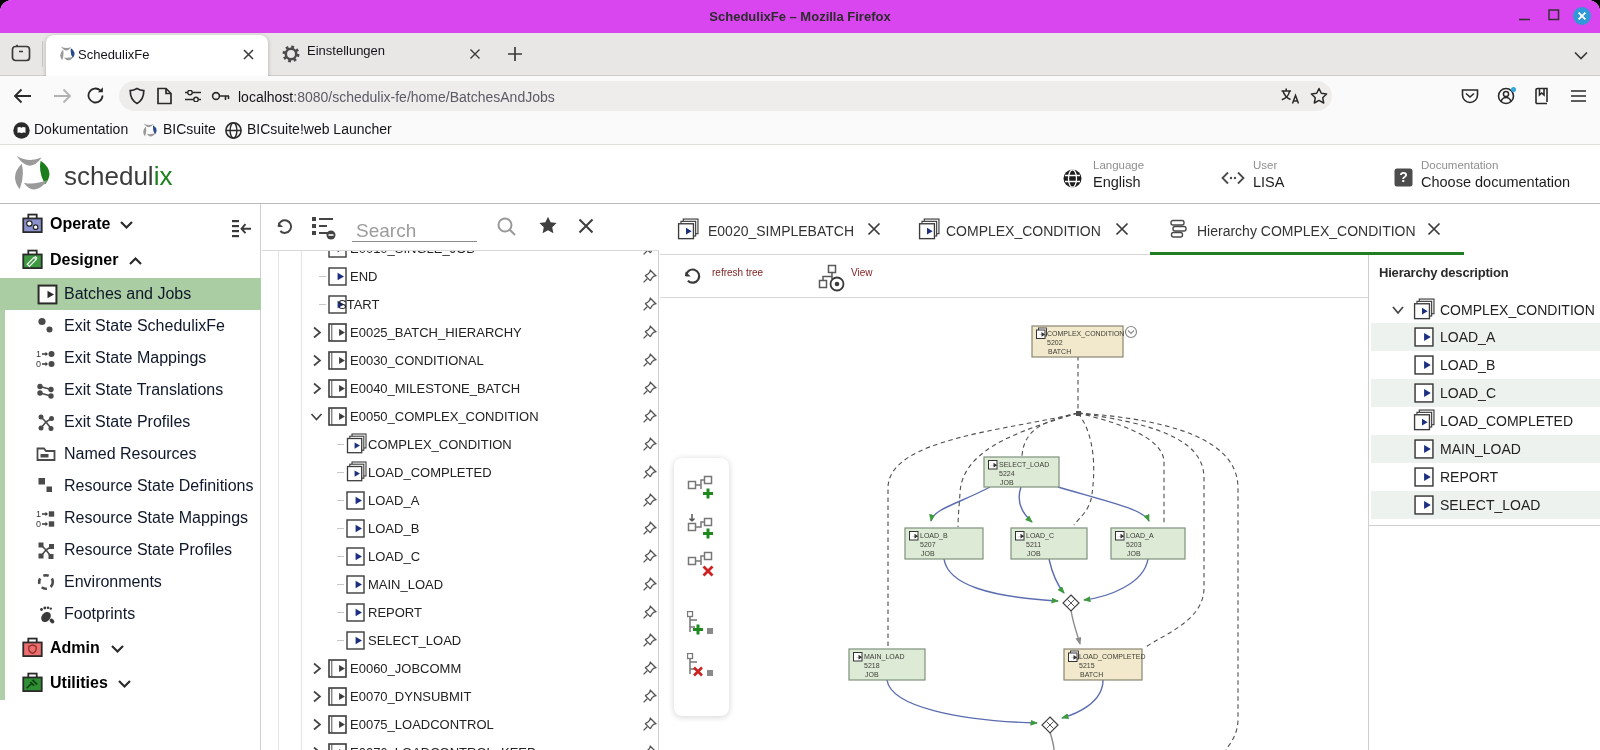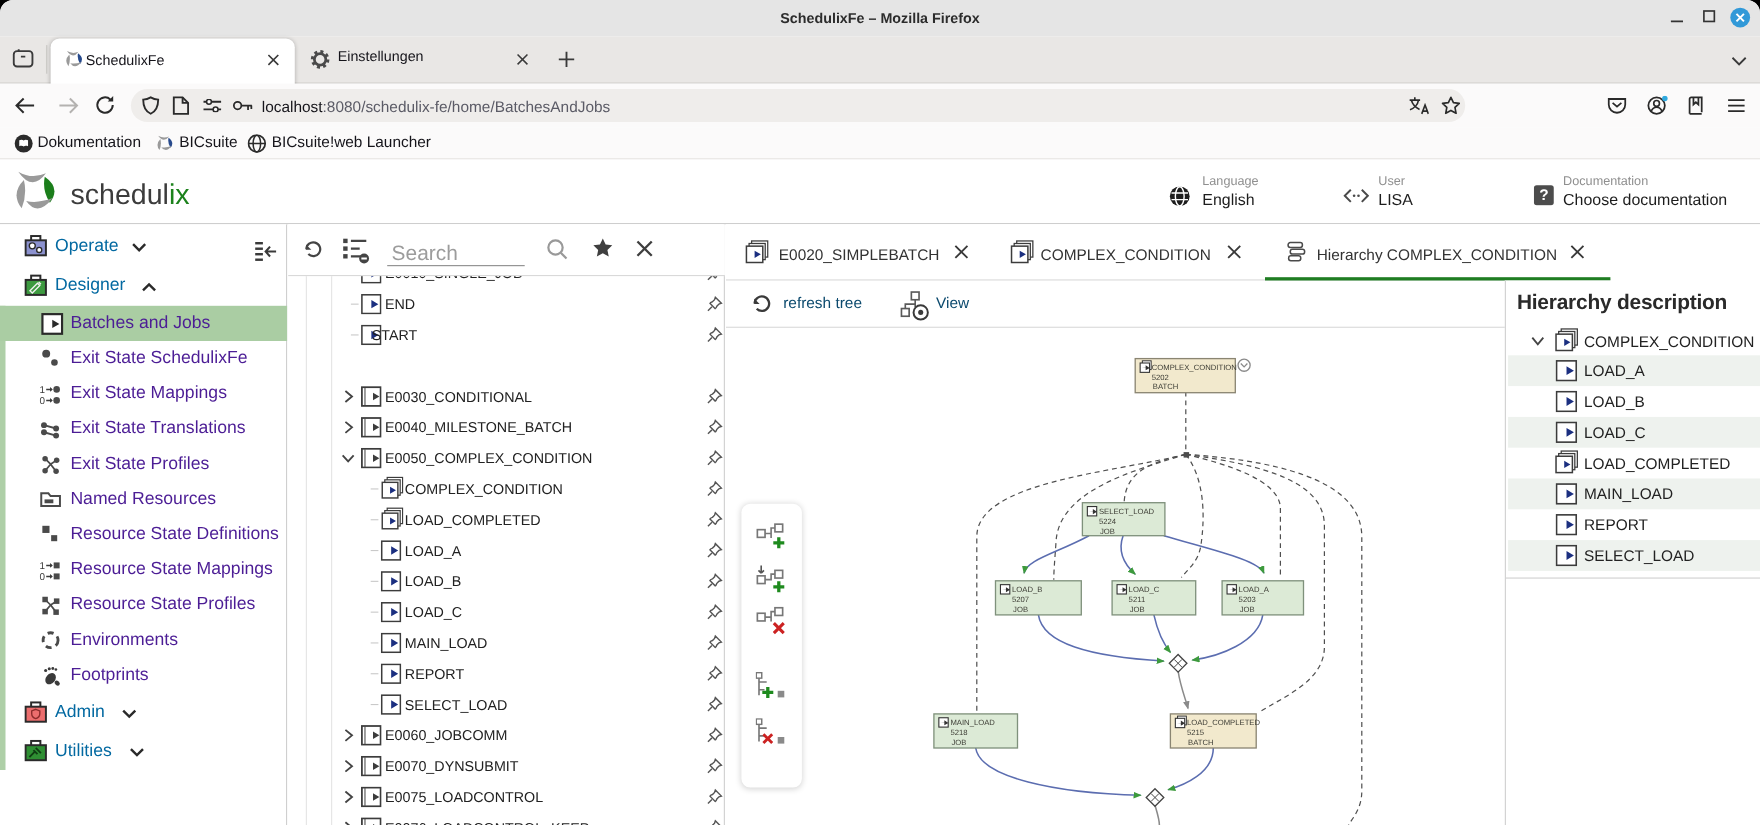--- a/index.html
+++ b/index.html
@@ -1,20 +1,20 @@
 <!DOCTYPE html>
 <html><head>
 <meta charset="utf-8">
 <style>
 * { margin:0; padding:0; box-sizing:border-box; }
 html,body { width:1600px; height:750px; background:#000; font-family:"Liberation Sans", sans-serif; overflow:hidden; }
 #win { position:absolute; left:0; top:0; width:1600px; height:750px; background:#fff; border-radius:12px 12px 0 0; overflow:hidden; }
 .abs { position:absolute; }
 
-#titlebar { position:absolute; left:0; top:0; width:1600px; height:33px; background:#e5e5e5; }
+#titlebar { position:absolute; left:0; top:0; width:1600px; height:33px; background:#d946ef; }
 #titlebar .title { position:absolute; left:0; right:0; top:9px; text-align:center; font-size:13px; font-weight:bold; color:#2c2c2c; }
 #tabbar { position:absolute; left:0; top:33px; width:1600px; height:43px; background:#e9e7e5; border-bottom:1px solid #cfcdca; }
 .ff-tab-active { position:absolute; left:46px; top:2px; width:222px; height:50px; background:#fff; border-radius:8px; box-shadow:0 1px 4px rgba(0,0,0,0.25); }
 .ff-tab-active .txt { position:absolute; left:32px; top:12px; font-size:13px; color:#15141a; }
 #tabbar .tab2txt { position:absolute; left:307px; top:14px; font-size:13px; color:#15141a; }
 #navbar { position:absolute; left:0; top:76px; width:1600px; height:40px; background:#fbfafa; }
 #urlfield { position:absolute; left:119px; top:5px; width:1213px; height:30px; background:#efedeb; border-radius:15px; }
 #urltext { position:absolute; left:238px; top:13px; font-size:14px; color:#15141a; }
 #bookmarks { position:absolute; left:0; top:116px; width:1600px; height:29px; background:#fbfafa; border-bottom:1px solid #e0dedb; font-size:14px; color:#15141a; }
 
@@ -24,36 +24,36 @@
 .hlabel { font-size:11.5px; color:#8f8f8f; }
 .hvalue { font-size:14.5px; color:#1d1d1d; }
 
 #main { position:absolute; left:0; top:204px; width:1600px; height:546px; background:#fff; }
 #sidebar { position:absolute; left:0; top:0; width:261px; height:546px; border-right:1px solid #cfcfcf; background:#fff; }
 #treepanel { position:absolute; left:262px; top:0; width:397px; height:546px; border-right:1px solid #cfcfcf; background:#fff; }
 #centerpanel { position:absolute; left:660px; top:0; width:940px; height:546px; background:#fff; }
 #rightpanel { position:absolute; left:1368px; top:51px; width:232px; height:495px; background:#fff; border-left:1px solid #cfcfcf; }
 
 .sb-group { position:absolute; left:0; width:261px; height:26px; }
-.sb-group .glabel { position:absolute; left:50px; top:3px; font-size:16px; font-weight:normal; color:#0369a1; line-height:20px; }
-.sb-item { position:absolute; left:0; width:231px; height:30px; font-size:16px; color:#4c1d95; white-space:nowrap; }
+.sb-group .glabel { position:absolute; left:50px; top:3px; font-size:16px; font-weight:bold; color:#000000; line-height:20px; }
+.sb-item { position:absolute; left:0; width:231px; height:30px; font-size:16px; color:#0f172a; white-space:nowrap; }
 .sb-item .ilabel { position:absolute; left:64px; top:6px; line-height:18px; }
 .greenstrip { position:absolute; left:0; top:74px; width:5px; height:422px; background:#aecfa7; }
 .sb-active { position:absolute; left:0; top:74px; width:261px; height:32px; background:#aacda3; }
 
 .treerow { position:absolute; left:0; width:397px; height:28px; }
 .treerow .ttxt { position:absolute; top:7px; font-size:13px; color:#222; white-space:nowrap; line-height:15px; }
 
 .ctab { position:absolute; top:0; height:51px; font-size:14px; color:#333; }
 .greenline { position:absolute; left:490px; top:48px; width:314px; height:3px; background:#1f7d22; }
-#ctoolbar { position:absolute; left:0; top:51px; width:709px; height:43px; border-bottom:1px solid #d9d9d9; font-size:14px; color:#0c4a6e; }
+#ctoolbar { position:absolute; left:0; top:51px; width:709px; height:43px; border-bottom:1px solid #d9d9d9; font-size:10px; color:#7f1d1d; }
 
 #floattb { position:absolute; left:14px; top:254px; width:55px; height:258px; background:#fff; border-radius:8px; box-shadow:0 1px 6px rgba(0,0,0,0.18); }
 
-#rightpanel .rhead { position:absolute; left:10px; top:10px; font-size:19px; font-weight:bold; color:#2a2a2a; letter-spacing:-0.2px; }
+#rightpanel .rhead { position:absolute; left:10px; top:10px; font-size:13px; font-weight:bold; color:#2a2a2a; letter-spacing:-0.2px; }
 .rrow { position:absolute; left:2px; width:230px; height:28px; font-size:14px; color:#222; }
 .rrow.shade { background:#eef2ee; }
 .rrow .rtxt { position:absolute; left:69px; top:6px; line-height:16px; }
 </style>
 </head>
 <body>
 <div id="win">
   <div id="titlebar">
     <div class="title">SchedulixFe – Mozilla Firefox</div>
     <svg class="abs" style="left:1518px;top:10px" width="14" height="12">
@@ -418,20 +418,37 @@
                 </g>
               </svg>
       </div>
       <div class="treerow" style="top:86px">
       <div class="abs" style="left:57px;top:14px;width:7px;height:1px;background:#c9c9c9"></div>
       <svg class="abs" style="left:66px;top:4.5px" width="19" height="19" viewBox="0 0 19 19">
                 <rect x="1" y="1" width="17" height="17" fill="#fff" stroke="#3c3c3c" stroke-width="1.4"></rect>
                 <path d="M3.6 9.5 h6 v-3.8 l6.4 3.8 L9.6 13.3 V9.5 Z" fill="#1b2f80"></path>
               </svg>
       <div class="ttxt" style="left:76px">START</div>
+      <svg class="abs" style="left:379px;top:6px" width="17" height="17" viewBox="0 0 17 17">
+                <g fill="none" stroke="#555" stroke-width="1.3">
+                  <path d="M9.3 2.2 L14.8 7.7 L12.6 8.4 L10.7 10.3 C10.2 11.8 9.8 12.4 9.2 12.6 L4.4 7.8 C4.6 7.2 5.2 6.8 6.7 6.3 L8.6 4.4 Z"></path>
+                  <path d="M6.2 10.8 L2.6 14.4"></path>
+                </g>
+              </svg>
+      </div>
+      <div class="treerow" style="top:114px">
+      <svg class="abs" style="left:49px;top:8px" width="12" height="13">
+                <path d="M3 1.5 L9 6.5 L3 11.5" stroke="#444" stroke-width="1.7" fill="none"></path>
+              </svg>
+      <svg class="abs" style="left:66px;top:4.5px" width="19" height="19" viewBox="0 0 19 19">
+                <rect x="1" y="1" width="17" height="17" fill="#fff" stroke="#3c3c3c" stroke-width="1.6"></rect>
+                <path d="M3.8 1.5 v16" stroke="#3c3c3c" stroke-width="0.9"></path>
+                <path d="M5.6 9.5 h5.5 v-3.4 l5.8 3.4 L11.1 12.9 V9.5 Z" fill="#3c3c3c"></path>
+              </svg>
+      <div class="ttxt" style="left:88px">E0025_BATCH_HIERARCHY</div>
       <svg class="abs" style="left:379px;top:6px" width="17" height="17" viewBox="0 0 17 17">
                 <g fill="none" stroke="#555" stroke-width="1.3">
                   <path d="M9.3 2.2 L14.8 7.7 L12.6 8.4 L10.7 10.3 C10.2 11.8 9.8 12.4 9.2 12.6 L4.4 7.8 C4.6 7.2 5.2 6.8 6.7 6.3 L8.6 4.4 Z"></path>
                   <path d="M6.2 10.8 L2.6 14.4"></path>
                 </g>
               </svg>
       </div>
       <div class="treerow" style="top:142px">
       <svg class="abs" style="left:49px;top:8px" width="12" height="13">
                 <path d="M3 1.5 L9 6.5 L3 11.5" stroke="#444" stroke-width="1.7" fill="none"></path>

